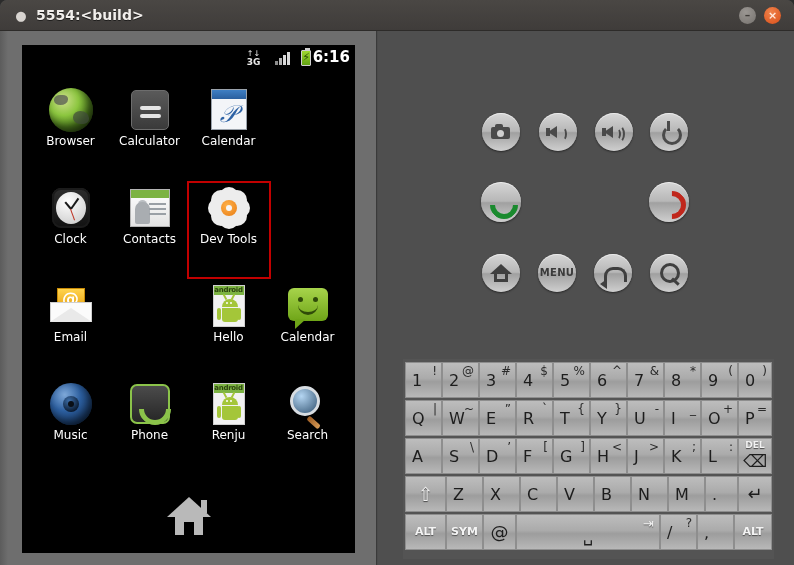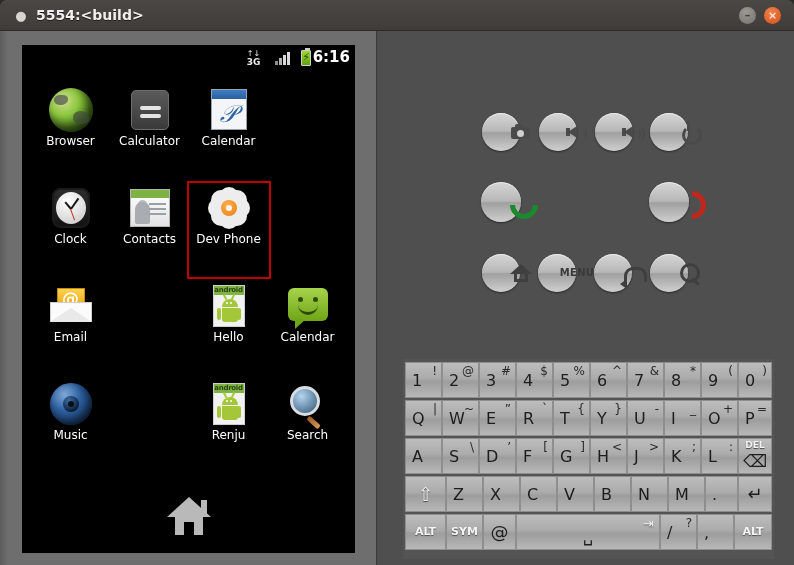--- a/index.html
+++ b/index.html
@@ -519,21 +519,21 @@
 
   .ebtn {
     position:absolute;
     border-radius:50%;
     background: linear-gradient(to bottom, #d6d6d6 0%, #b7b7b7 48%, #a0a0a0 52%, #cfcfcf 100%);
     box-shadow: 0 1px 2px rgba(0,0,0,.5), inset 0 1px 0 rgba(255,255,255,.55);
     cursor:pointer;
   }
   .ebtn-md { width:38px; height:38px; }
   .ebtn-lg { width:40px; height:40px; }
-  .ebtn .g { position:absolute; left:0; top:0; width:100%; height:100%;margin-left:20px; }
+  .ebtn .g { position:absolute; left:0; top:0; width:100%; height:100%; }
 
   
   .g-camera .bd{
     position:absolute; left:9px; top:14px; width:19px; height:12px;
     background:#4a4a4a; border-radius:2px;
   }
   .g-camera .bd::after{
     content:''; position:absolute; left:6px; top:3px; width:7px;height:7px;
     border-radius:50%; background:#d0d0d0;
   }
@@ -779,21 +779,21 @@
               </div>
               <div class="app-label">Contacts</div>
             </div>
             <div class="app-cell c2">
               <div class="app-icon">
                 <div class="ic ic-gear">
                     <div class="cogs"></div>
                     <div class="hole"></div>
                   </div>
               </div>
-              <div class="app-label">Dev Phone</div>
+              <div class="app-label">Dev Tools</div>
             </div>
           </div>
 
           <div class="app-row">
             <div class="app-cell c0">
               <div class="app-icon">
                 <div class="ic ic-mail">
                   <div class="back"></div>
                     <div class="at">@</div>
                   <div class="env"></div>
@@ -830,20 +830,28 @@
             </div>
           </div>
 
           <div class="app-row">
             <div class="app-cell c0">
               <div class="app-icon">
                   <div class="ic ic-music"></div>
                 </div>
               <div class="app-label">Music</div>
             </div>
+            <div class="app-cell c1">
+              <div class="app-icon">
+                  <div class="ic ic-phone">
+                    <div class="hs"></div>
+                  </div>
+                </div>
+              <div class="app-label">Phone</div>
+            </div>
             <div class="app-cell c2">
               <div class="app-icon">
                 <div class="ic ic-droid">
                   <div class="hdr">android</div>
                   <div class="ant-l"></div>
                     <div class="ant-r"></div>
                   <div class="head"></div>
                     <div class="eye-l"></div>
                     <div class="eye-r"></div>
                   <div class="arm-l"></div>

